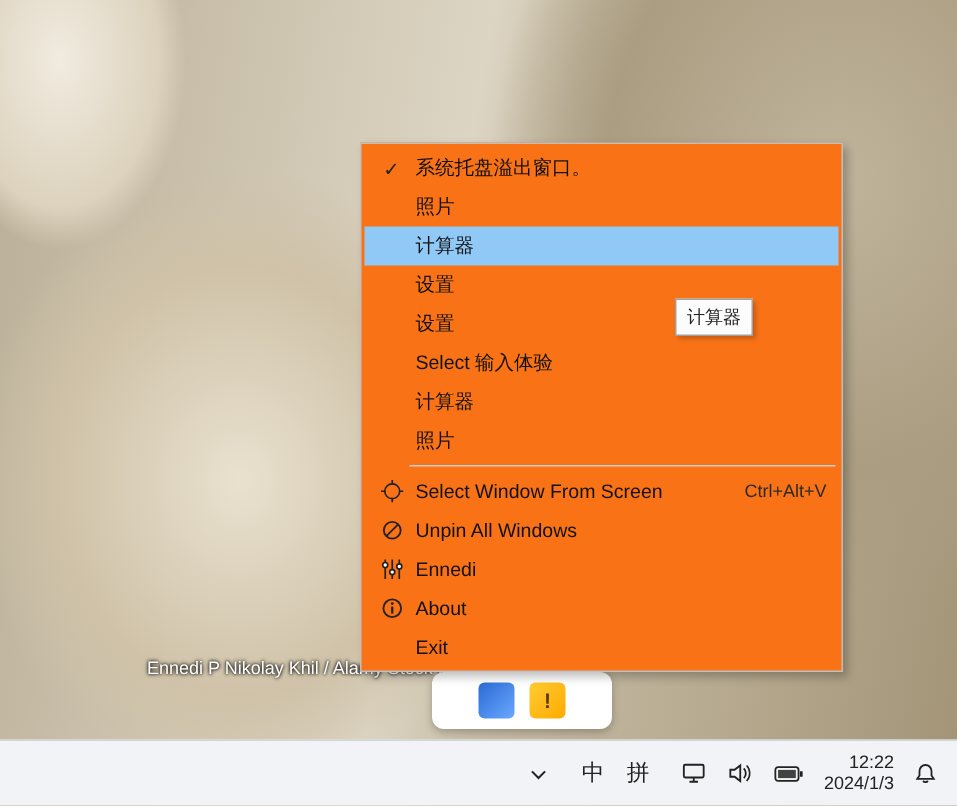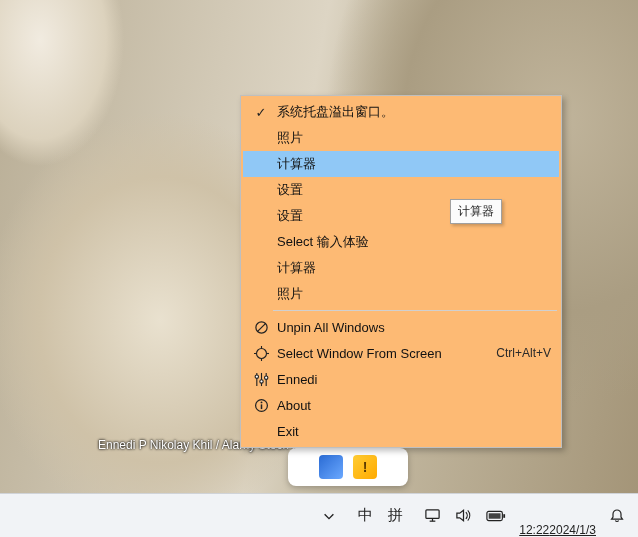--- a/index.html
+++ b/index.html
@@ -22,21 +22,21 @@
     font-size: 12px; color: #fff;
     text-shadow: 0 0 3px rgba(0,0,0,0.9), 0 0 2px rgba(0,0,0,0.9);
     white-space: nowrap;
   }
 
   
   .ctx {
     position: absolute;
     left: 240px; top: 95px;
     width: 322px;
-    background: #fdba74;
+    background: #f97316;
     border: 1px solid #bfbfbf;
     box-shadow: 3px 3px 6px rgba(0,0,0,0.25);
     padding: 3px 2px;
     font-size: 13px;
     color: #111;
   }
   .ctx .row {
     display: flex;
     align-items: center;
     height: 26px;
@@ -100,21 +100,21 @@
     height: 100%;
     display: flex;
     align-items: center;
     justify-content: center;
     padding: 0 7px;
     position: relative;
   }
   .ime-block { display: flex; align-items: center; gap: 0; }
   .ime-box { width: 30px; text-align: center; font-size: 15px; }
 
-  .clock { display: flex; flex-direction: row; align-items: flex-end; line-height: 1.1; font-size: 12px; padding: 0 6px; text-decoration: underline; }
+  .clock { display: flex; flex-direction: column; align-items: flex-end; line-height: 1.1; font-size: 12px; padding: 0 6px; }
 
   svg { pointer-events: none; }
 </style>
 </head>
 <body>
 
 <div class="wallpaper"></div>
 
 <div class="attribution">Ennedi P          Nikolay Khil / Alamy Stock Photo)</div>
 
@@ -152,43 +152,43 @@
     <span class="icon-col"></span>
     <span class="label-col">计算器</span>
   </div>
   <div class="row">
     <span class="icon-col"></span>
     <span class="label-col">照片</span>
   </div>
 
   <div class="sep"></div>
 
-  <div class="row">
-    <span class="icon-col noentry-icon">
-      <svg width="15" height="15" viewBox="0 0 16 16">
-          <circle cx="8" cy="8" r="6" fill="none" stroke="#222" stroke-width="1.3"></circle>
-          <line x1="3.8" y1="12.2" x2="12.2" y2="3.8" stroke="#222" stroke-width="1.3"></line>
-        </svg>
-    </span>
-    <span class="label-col">Unpin All Windows</span>
-  </div>
   <div class="row">
     <span class="icon-col target-icon">
       <svg width="15" height="15" viewBox="0 0 16 16">
           <circle cx="8" cy="8" r="5.3" fill="none" stroke="#222" stroke-width="1.2"></circle>
           <line x1="8" y1="0" x2="8" y2="3.2" stroke="#222" stroke-width="1.2"></line>
           <line x1="8" y1="12.8" x2="8" y2="16" stroke="#222" stroke-width="1.2"></line>
           <line x1="0" y1="8" x2="3.2" y2="8" stroke="#222" stroke-width="1.2"></line>
           <line x1="12.8" y1="8" x2="16" y2="8" stroke="#222" stroke-width="1.2"></line>
         </svg>
     </span>
     <span class="label-col">Select Window From Screen</span>
     <span class="short-col">Ctrl+Alt+V</span>
   </div>
   <div class="row">
+    <span class="icon-col noentry-icon">
+      <svg width="15" height="15" viewBox="0 0 16 16">
+          <circle cx="8" cy="8" r="6" fill="none" stroke="#222" stroke-width="1.3"></circle>
+          <line x1="3.8" y1="12.2" x2="12.2" y2="3.8" stroke="#222" stroke-width="1.3"></line>
+        </svg>
+    </span>
+    <span class="label-col">Unpin All Windows</span>
+  </div>
+  <div class="row">
     <span class="icon-col sliders-icon">
       <svg width="15" height="15" viewBox="0 0 16 16">
         <line x1="3" y1="1" x2="3" y2="15" stroke="#222" stroke-width="1.2"></line>
           <circle cx="3" cy="5" r="1.8" fill="#fdfdfd" stroke="#222" stroke-width="1.2"></circle>
         <line x1="8" y1="1" x2="8" y2="15" stroke="#222" stroke-width="1.2"></line>
           <circle cx="8" cy="10" r="1.8" fill="#fdfdfd" stroke="#222" stroke-width="1.2"></circle>
         <line x1="13" y1="1" x2="13" y2="15" stroke="#222" stroke-width="1.2"></line>
           <circle cx="13" cy="6" r="1.8" fill="#fdfdfd" stroke="#222" stroke-width="1.2"></circle>
       </svg>
     </span>

